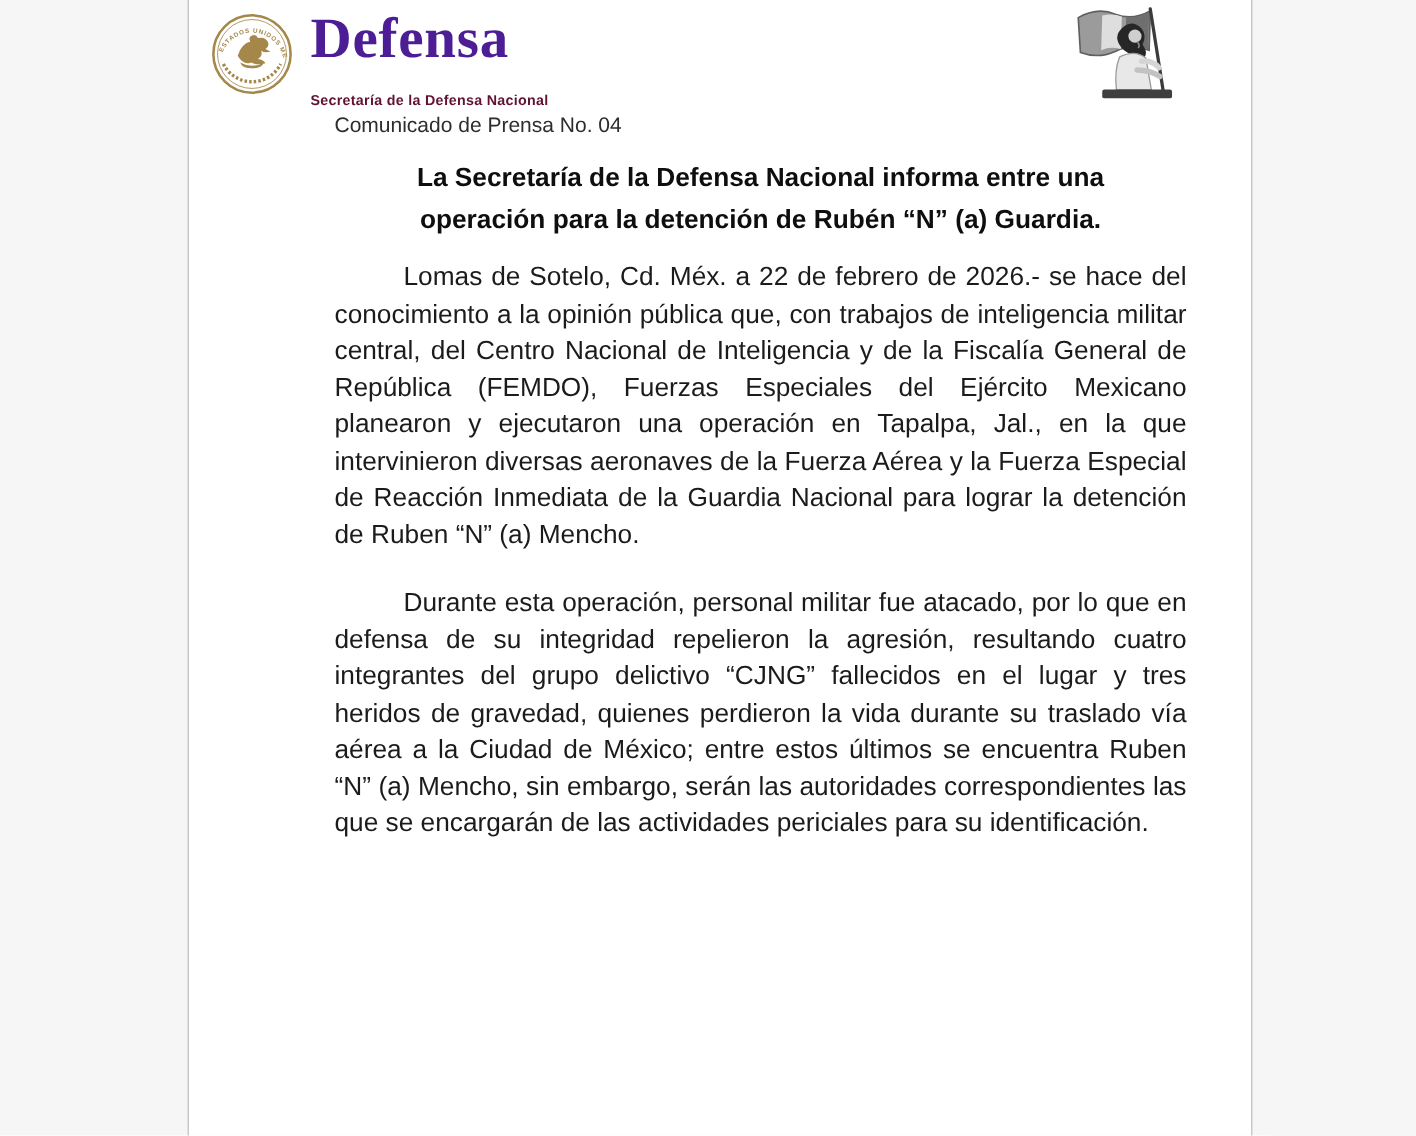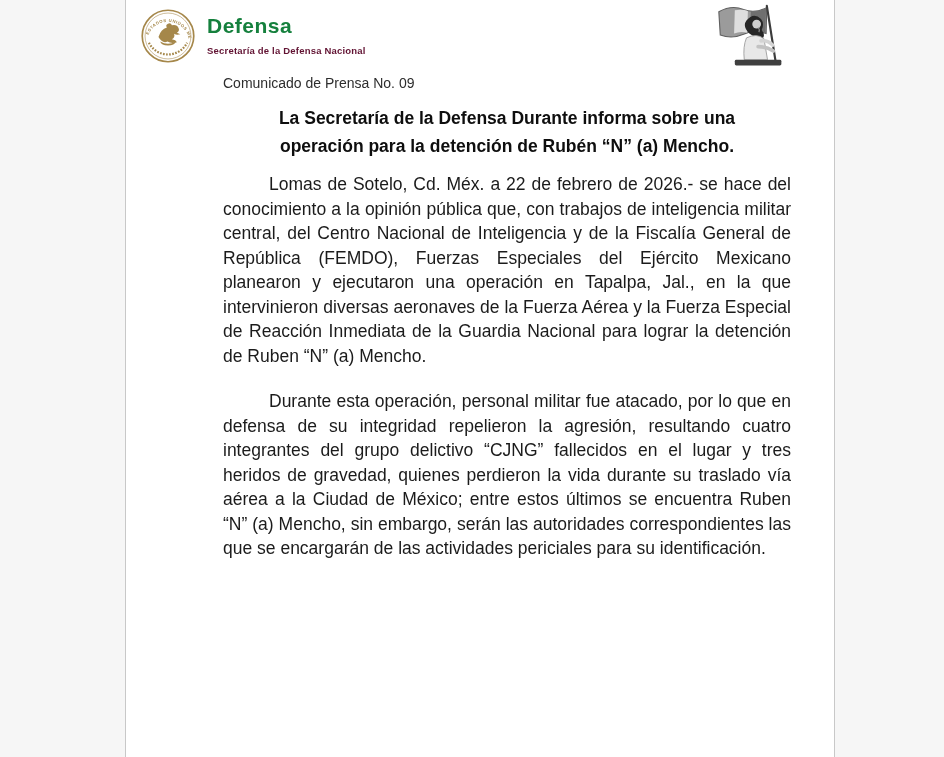--- a/index.html
+++ b/index.html
@@ -12,25 +12,25 @@
   .paper{
     position:absolute;left:125px;top:0;width:708px;height:757px;
     background:#ffffff;
     border-left:1px solid #c8c8c8;border-right:1px solid #c8c8c8;
   }
   
   .logo{position:absolute;left:14px;top:8px;display:flex;align-items:flex-start;gap:11px;}
   .seal{width:56px;height:56px;display:block;}
   .logo-text{padding-top:2px;}
   .wordmark{
-    font-family:Liberation Sans, sans-serif;font-weight:bold;
-    font-size:21px;line-height:32px;color:#15803d;letter-spacing:.5px;
+    font-family:Liberation Serif, serif;font-weight:bold;
+    font-size:38px;line-height:32px;color:#4c1d95;letter-spacing:.5px;
   }
   .logo-subtitle{
-    font-size:9.5px;font-weight:bold;color:#611232;margin-top:3px;letter-spacing:.2px;text-align:right;
+    font-size:9.5px;font-weight:bold;color:#611232;margin-top:20px;letter-spacing:.2px;text-align:right;
   }
   .illustration{position:absolute;left:586px;top:3px;width:82px;height:64px;}
   
   .content{position:absolute;left:97px;top:75px;width:568px;}
   .kicker{font-size:14px;color:#2d2d2d;margin:0 0 13px 0;}
   .title{
     text-align:center;font-weight:bold;font-size:17.5px;line-height:28px;
     color:#0e0e0e;margin:0 0 9px 0;
   }
   .body-par{
@@ -80,23 +80,23 @@
 
       <path d="M46,48 Q60,41 70,49 L75,78 L43,78 Q41,60 46,48 Z" fill="#e8e8e8" stroke="#9a9a9a" stroke-width="1.2"></path>
 
       <path d="M66,52 Q76,51 82,58" stroke="#d4d4d4" stroke-width="5" fill="none" stroke-linecap="round"></path>
       <path d="M62,60 Q74,60 83,66" stroke="#c2c2c2" stroke-width="5" fill="none" stroke-linecap="round"></path>
 
       <rect x="30" y="78" width="64" height="8" rx="2" fill="#3f3f3f"></rect>
     </svg>
 
     <div class="content">
-      <div class="kicker">Comunicado de Prensa No. 09</div>
+      <div class="kicker">Comunicado de Prensa No. 04</div>
       <div class="title">
-        <div>La Secretaría de la Defensa Durante informa sobre una</div>
-        <div>operación para la detención de Rubén “N” (a) Mencho.</div>
+        <div>La Secretaría de la Defensa Nacional informa entre una</div>
+        <div>operación para la detención de Rubén “N” (a) Guardia.</div>
       </div>
       <p class="body-par">Lomas de Sotelo, Cd. Méx. a 22 de febrero de 2026.- se hace del conocimiento a la opinión pública que, con trabajos de inteligencia militar central, del Centro Nacional de Inteligencia y de la Fiscalía General de República (FEMDO), Fuerzas Especiales del Ejército Mexicano planearon y ejecutaron una operación en Tapalpa, Jal., en la que intervinieron diversas aeronaves de la Fuerza Aérea y la Fuerza Especial de Reacción Inmediata de la Guardia Nacional para lograr la detención de Ruben “N” (a) Mencho.</p>
       <p class="body-par">Durante esta operación, personal militar fue atacado, por lo que en defensa de su integridad repelieron la agresión, resultando cuatro integrantes del grupo delictivo “CJNG” fallecidos en el lugar y tres heridos de gravedad, quienes perdieron la vida durante su traslado vía aérea a la Ciudad de México; entre estos últimos se encuentra Ruben “N” (a) Mencho, sin embargo, serán las autoridades correspondientes las que se encargarán de las actividades periciales para su identificación.</p>
     </div>
 
   </div>
 </div>
 
 </body></html>

